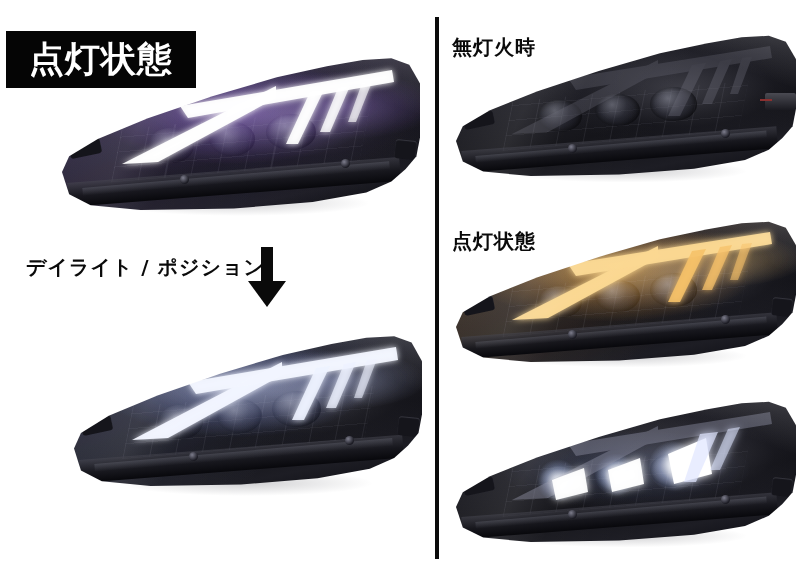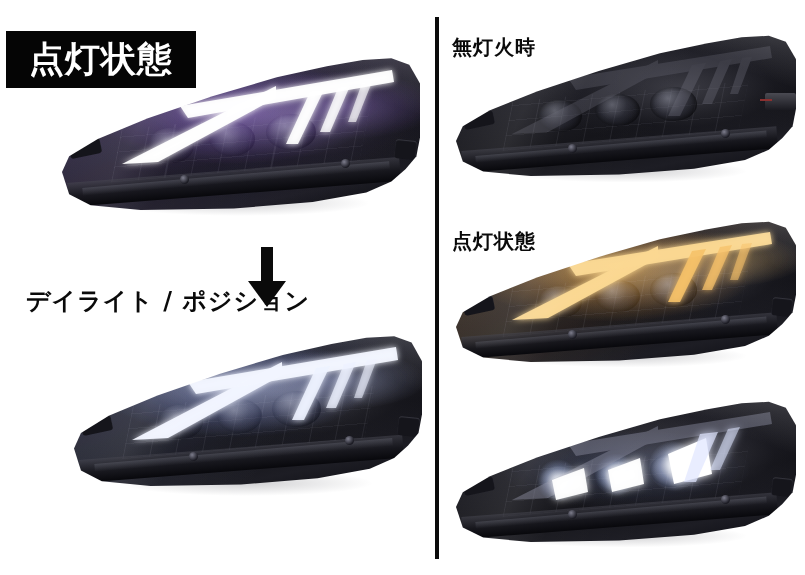--- a/index.html
+++ b/index.html
@@ -52,21 +52,21 @@
 
   
   .caption {
     position: absolute;
     color: #0a0a0a;
     font-weight: bold;
     line-height: 1.12;
     white-space: nowrap;
     font-family: "DejaVu Sans", "Liberation Sans", sans-serif;
   }
-  .cap-daylight      { left: 26px;  top: 256px; font-size: 24px; letter-spacing: 1px; margin-top: 32px; }
+  .cap-daylight      { left: 26px;  top: 256px; font-size: 20px; letter-spacing: 1px; }
   .cap-daylight-sub  { left: 30px;  top: 285px; font-size: 14px; letter-spacing: 0.5px; }
   .cap-off           { left: 452px; top: 36px;  font-size: 20px; letter-spacing: 1px; }
   .cap-winker        { left: 452px; top: 230px; font-size: 20px; letter-spacing: 1px; }
   .cap-lowhigh       { left: 452px; top: 404px; font-size: 20px; letter-spacing: 1px; }
 
   
   .arrow {
     position: absolute;
     left: 248px;
     top: 247px;

